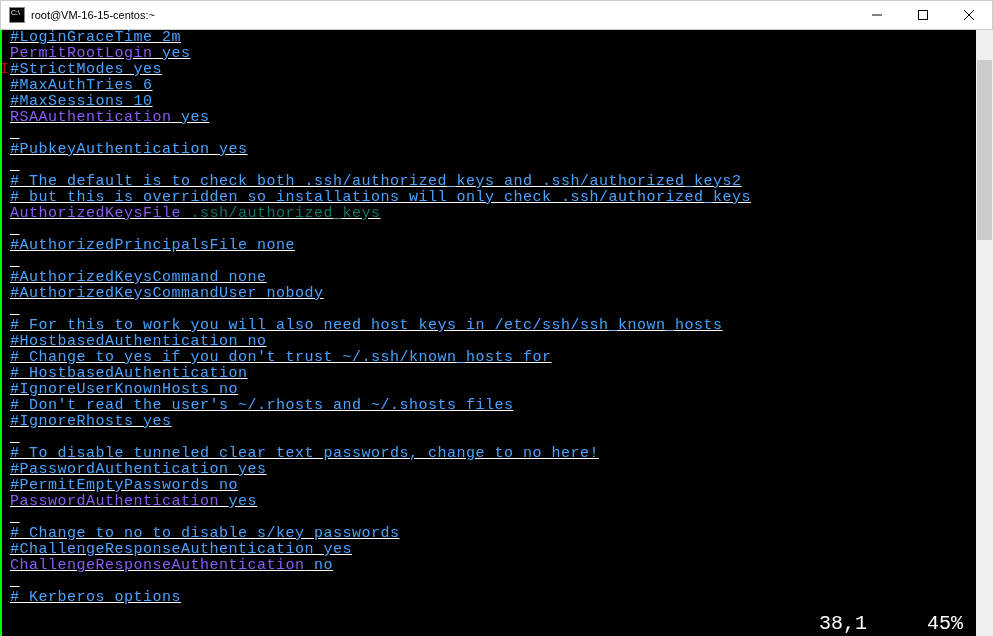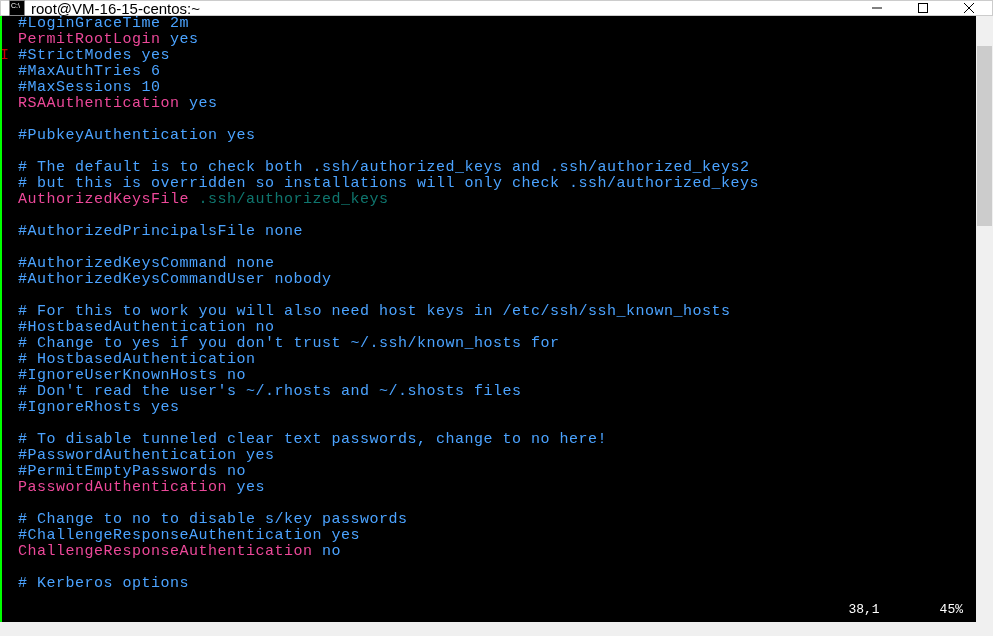--- a/index.html
+++ b/index.html
@@ -10,27 +10,27 @@
     body {
       font-family: "Consolas", "Courier New", monospace;
       background: #f0f0f0;
       width: 993px;
       height: 636px;
       overflow: hidden;
       position: relative;
     }
     .titlebar {
       background: #ffffff;
-      height: 16px;
+      height: 30px;
       border: 1px solid #ccc;
       display: flex;
       align-items: center;
       padding-left: 8px;
       font-family: "Segoe UI", Tahoma, sans-serif;
-      font-size: 15px;
+      font-size: 11px;
       color: #000;
     }
     .titlebar-icon {
       width: 16px;
       height: 16px;
       margin-right: 6px;
       background: #000;
       border: 1px solid #888;
       position: relative;
     }
@@ -70,24 +70,25 @@
       border-left: 2px solid #00ff00;
     }
     .terminal-content {
       padding: 0;
       color: #fff;
       white-space: pre;
       letter-spacing: 0.5px;
     }
     .line {
       height: 16px;
-      padding-left: 16px;
+      padding-left: 8px;
+      text-decoration: underline;
     }
     .c-blue { color: #4ba3ff; }
-    .c-orange { color: #ec4899; }
+    .c-orange { color: #8b5cf6; }
     .c-white { color: #0f766e; }
     .cursor-mark {
       position: absolute;
       color: #cc0000;
       left: -2px;
       top: 32px;
       font-size: 15px;
     }
     .scrollbar {
       position: absolute;
@@ -103,21 +104,21 @@
       width: 15px;
       left: 1px;
       height: 180px;
       background: #ccc;
     }
     .status-line {
       position: absolute;
       bottom: 4px;
       right: 30px;
       color: #ffffff;
-      font-size: 13px;
+      font-size: 20px;
       display: flex;
       gap: 60px;
     }
   </style>
 </head>
 <body>
 
 <div class="titlebar">
   <div class="titlebar-icon"></div>
   <div class="titlebar-title">root@VM-16-15-centos:~</div>

